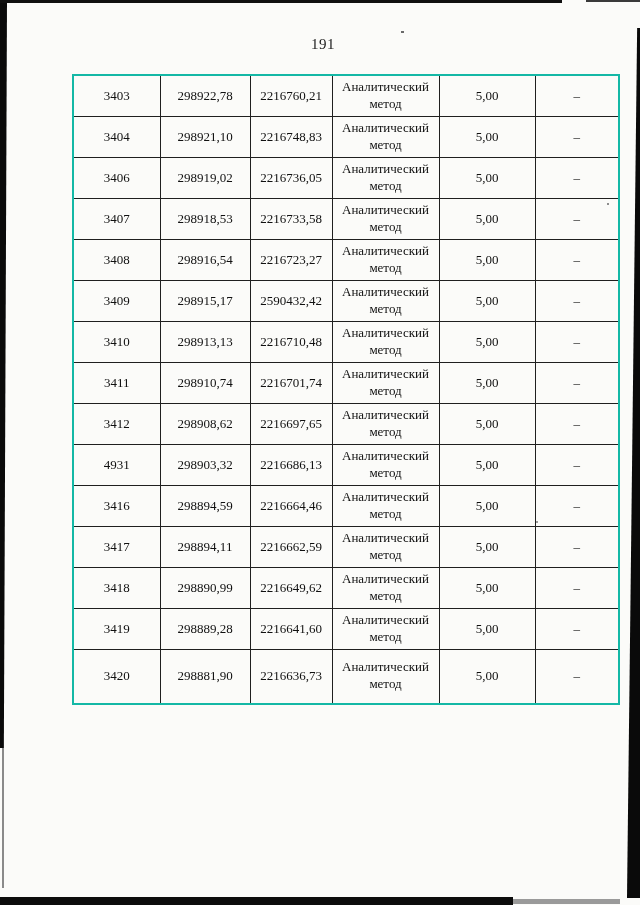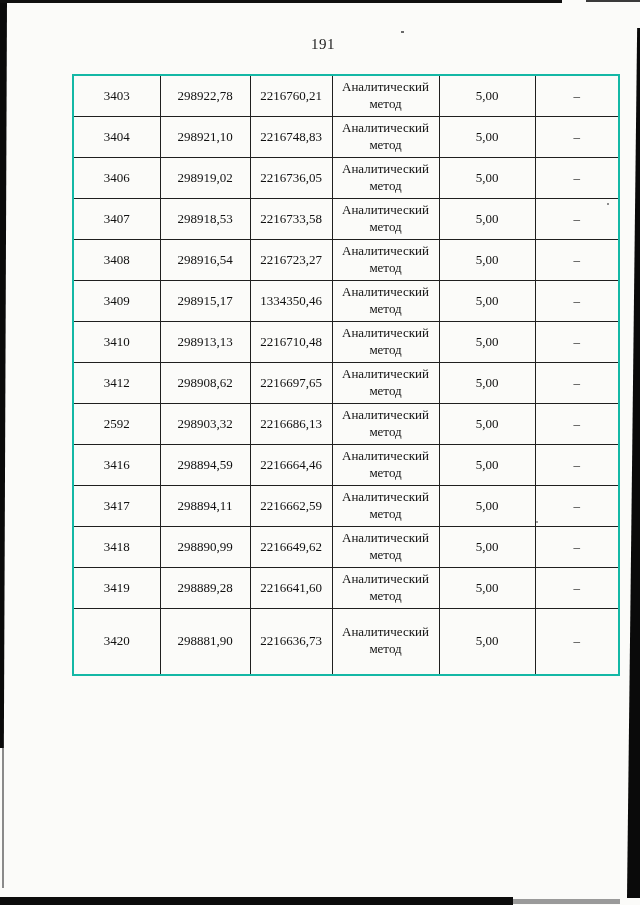--- a/index.html
+++ b/index.html
@@ -31,21 +31,21 @@
   }
   table.coords td {
     border:1.5px solid #1f1f1f;
     text-align:center;
     vertical-align:middle;
     font-size:13px;
     padding:2px 3px;
     color:#101010;
   }
   table.coords tr { height:41px; }
-  table.coords tr:last-child { height:67px; }
+  table.coords tr:last-child { height:55px; }
   td.method-cell { font-size:12.5px; line-height:1.3; padding:2px 6px; }
 
   
   .artifact { position:absolute; }
   .left-bar {
     left:0; top:0; width:7px; height:748px;
     background:#0a0a0a;
     clip-path:polygon(0 0, 100% 0, 55% 100%, 0 100%);
   }
   .left-tail { left:2px; top:748px; width:2px; height:140px; background:#8a8a8a; }
@@ -115,43 +115,51 @@
           <td class="point-number-cell">3408</td>
           <td class="coordinate-x-cell">298916,54</td>
           <td class="coordinate-y-cell">2216723,27</td>
           <td class="method-cell">Аналитический метод</td>
           <td class="value-cell">5,00</td>
           <td class="note-cell">–</td>
         </tr>
         <tr>
           <td class="point-number-cell">3409</td>
           <td class="coordinate-x-cell">298915,17</td>
-          <td class="coordinate-y-cell">1334350,46</td>
+          <td class="coordinate-y-cell">2590432,42</td>
           <td class="method-cell">Аналитический метод</td>
           <td class="value-cell">5,00</td>
           <td class="note-cell">–</td>
         </tr>
         <tr>
           <td class="point-number-cell">3410</td>
           <td class="coordinate-x-cell">298913,13</td>
           <td class="coordinate-y-cell">2216710,48</td>
           <td class="method-cell">Аналитический метод</td>
           <td class="value-cell">5,00</td>
           <td class="note-cell">–</td>
         </tr>
         <tr>
+          <td class="point-number-cell">3411</td>
+          <td class="coordinate-x-cell">298910,74</td>
+          <td class="coordinate-y-cell">2216701,74</td>
+          <td class="method-cell">Аналитический метод</td>
+          <td class="value-cell">5,00</td>
+          <td class="note-cell">–</td>
+        </tr>
+        <tr>
           <td class="point-number-cell">3412</td>
           <td class="coordinate-x-cell">298908,62</td>
           <td class="coordinate-y-cell">2216697,65</td>
           <td class="method-cell">Аналитический метод</td>
           <td class="value-cell">5,00</td>
           <td class="note-cell">–</td>
         </tr>
         <tr>
-          <td class="point-number-cell">2592</td>
+          <td class="point-number-cell">4931</td>
           <td class="coordinate-x-cell">298903,32</td>
           <td class="coordinate-y-cell">2216686,13</td>
           <td class="method-cell">Аналитический метод</td>
           <td class="value-cell">5,00</td>
           <td class="note-cell">–</td>
         </tr>
         <tr>
           <td class="point-number-cell">3416</td>
           <td class="coordinate-x-cell">298894,59</td>
           <td class="coordinate-y-cell">2216664,46</td>

